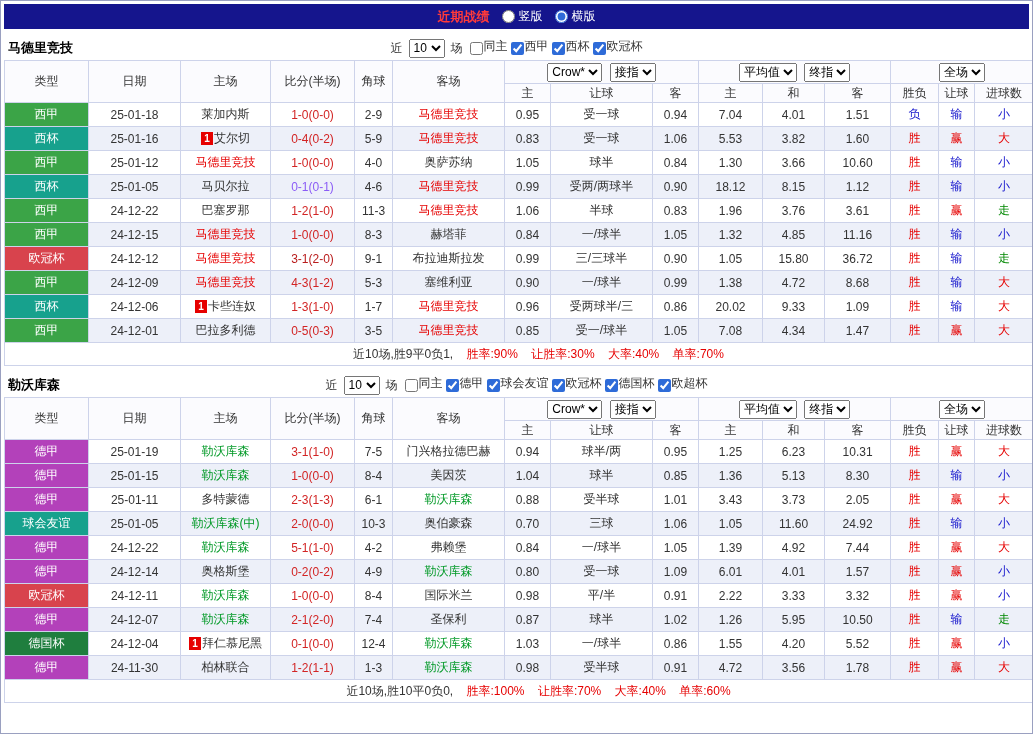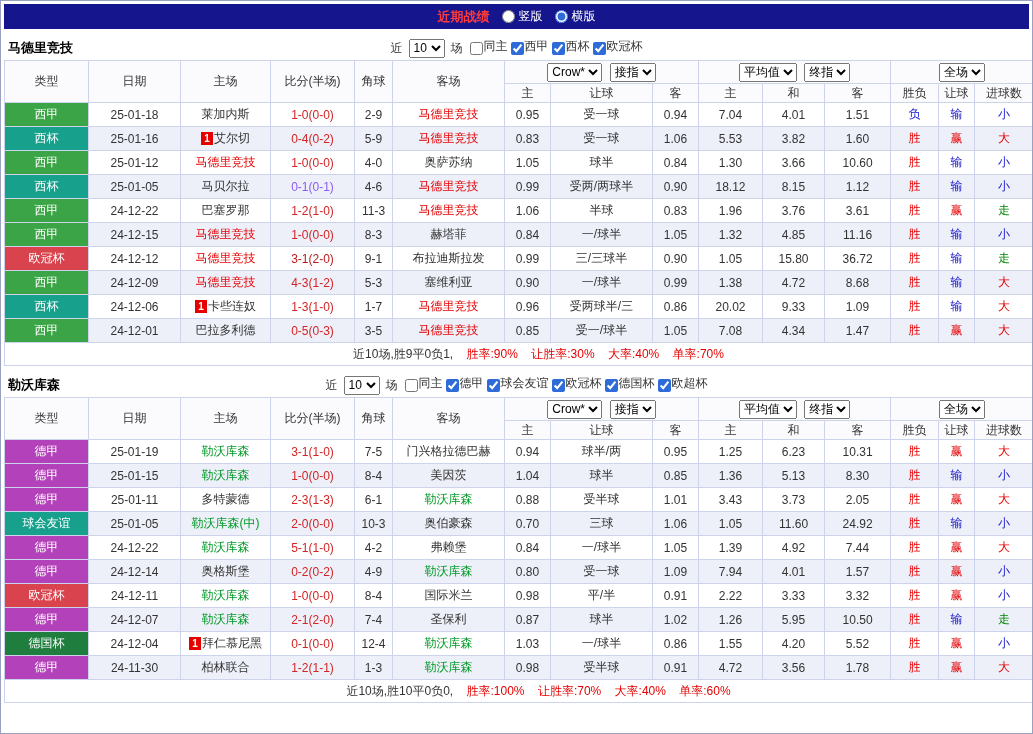--- a/index.html
+++ b/index.html
@@ -489,21 +489,21 @@
           <tr>
     <td class="c-type" style="background: rgb(179, 65, 186);">德甲</td>
     <td>24-12-14</td>
     <td><span>奥格斯堡</span></td>
     <td style="color: rgb(210, 36, 36);">0-2(0-2)</td>
     <td>4-9</td>
     <td><span style="color: rgb(0, 153, 38);">勒沃库森</span></td>
     <td>0.80</td>
     <td>受一球</td>
     <td>1.09</td>
-    <td>7.94</td>
+    <td>6.01</td>
     <td>4.01</td>
     <td>1.57</td>
     <td style="color: rgb(230, 0, 0);">胜</td>
     <td style="color: rgb(230, 0, 0);">赢</td>
     <td style="color: rgb(20, 20, 204);">小</td>
   </tr>
           <tr>
     <td class="c-type" style="background: rgb(216, 67, 77);">欧冠杯</td>
     <td>24-12-11</td>
     <td><span style="color: rgb(0, 153, 38);">勒沃库森</span></td>

